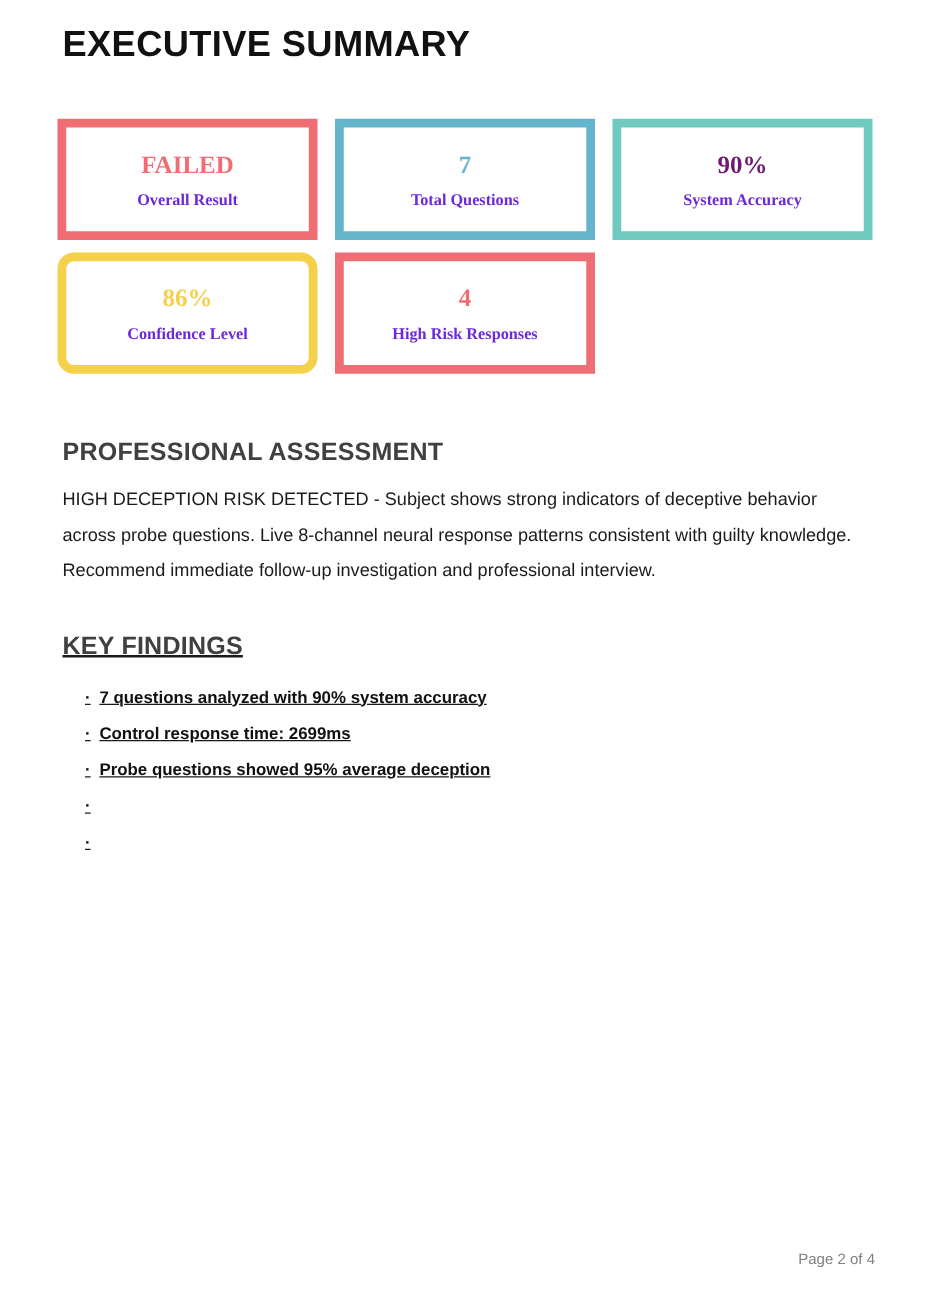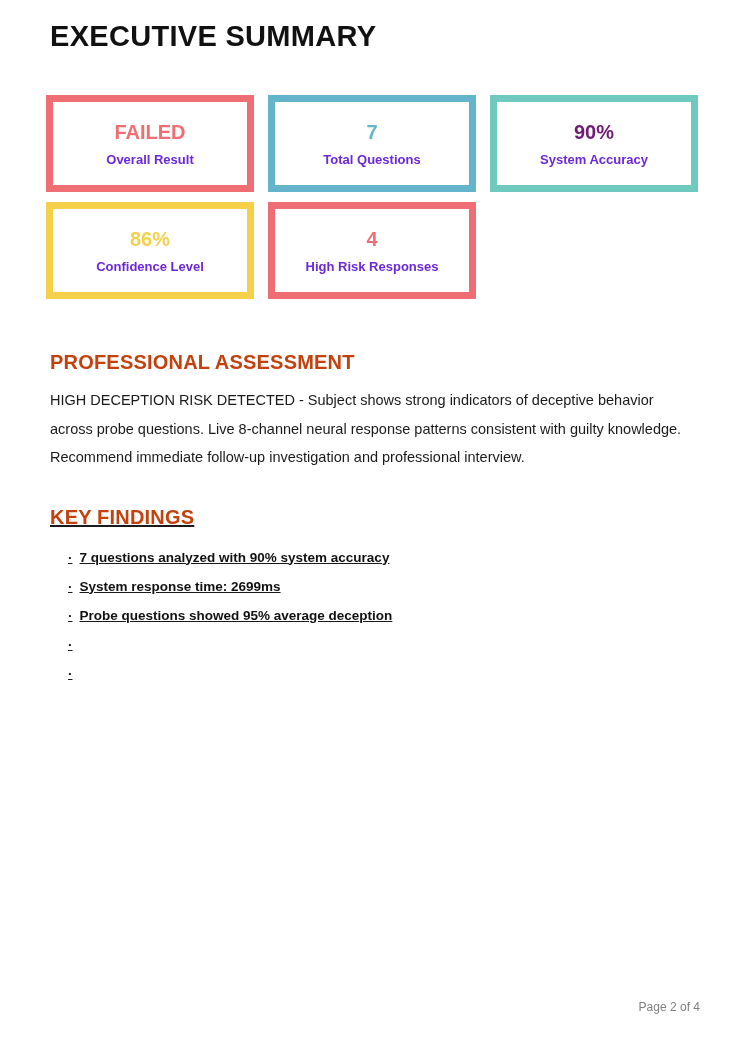--- a/index.html
+++ b/index.html
@@ -36,37 +36,38 @@
     box-sizing: border-box;
     height: 97px;
     border: 7px solid #cccccc;
     background: #ffffff;
     display: flex;
     flex-direction: column;
     align-items: center;
     justify-content: center;
     gap: 11px;
     text-align: center;
+    font-family: Liberation Serif, serif;
   }
   .stat-value {
     font-size: 20px;
     font-weight: 700;
     line-height: 1;
   }
   .stat-label {
     font-size: 13px;
     font-weight: 700;
     color: #6d28d9;
     line-height: 1;
   }
   .section-heading {
     font-size: 20px;
     font-weight: 700;
     letter-spacing: 0.2px;
-    color: #c2410c;
+    color: #404040;
     margin: 0 0 0 4px;
   }
   .section-assessment { margin-top: 52px; }
   .section-findings { margin-top: 34px; text-decoration: underline; }
   .assessment-paragraph {
     margin: 12px 0 0 4px;
     font-size: 14.5px;
     font-weight: 400;
     line-height: 28.5px;
     color: #1a1a1a;
@@ -115,21 +116,21 @@
     <div class="stat-card" style="border-color: rgb(100, 181, 203);">
       <div class="stat-value" style="color: rgb(100, 181, 203);">7</div>
       <div class="stat-label">Total Questions</div>
     </div>
 
     <div class="stat-card" style="border-color: rgb(111, 201, 191);">
       <div class="stat-value" style="color: #701a75;">90%</div>
       <div class="stat-label">System Accuracy</div>
     </div>
 
-    <div class="stat-card" style="border-color: rgb(245, 208, 74);">
+    <div class="stat-card" style="border-color: rgb(245, 208, 74); border-radius: 13px;">
       <div class="stat-value" style="color: rgb(245, 208, 74);">86%</div>
       <div class="stat-label">Confidence Level</div>
     </div>
 
     <div class="stat-card" style="border-color: rgb(238, 110, 115);">
       <div class="stat-value" style="color: rgb(238, 110, 115);">4</div>
       <div class="stat-label">High Risk Responses</div>
     </div>
 
   </div>
@@ -141,21 +142,21 @@
 
   <div class="section-findings">
     <h2 class="section-heading">KEY FINDINGS</h2>
     <ul class="findings-list">
       <li>
         <span class="bullet-char">·</span>
         <span>7 questions analyzed with 90% system accuracy</span>
       </li>
       <li>
         <span class="bullet-char">·</span>
-        <span>System response time: 2699ms</span>
+        <span>Control response time: 2699ms</span>
       </li>
       <li>
         <span class="bullet-char">·</span>
         <span>Probe questions showed 95% average deception</span>
       </li>
       <li>
         <span class="bullet-char">·</span>
       </li>
       <li>
         <span class="bullet-char">·</span>

